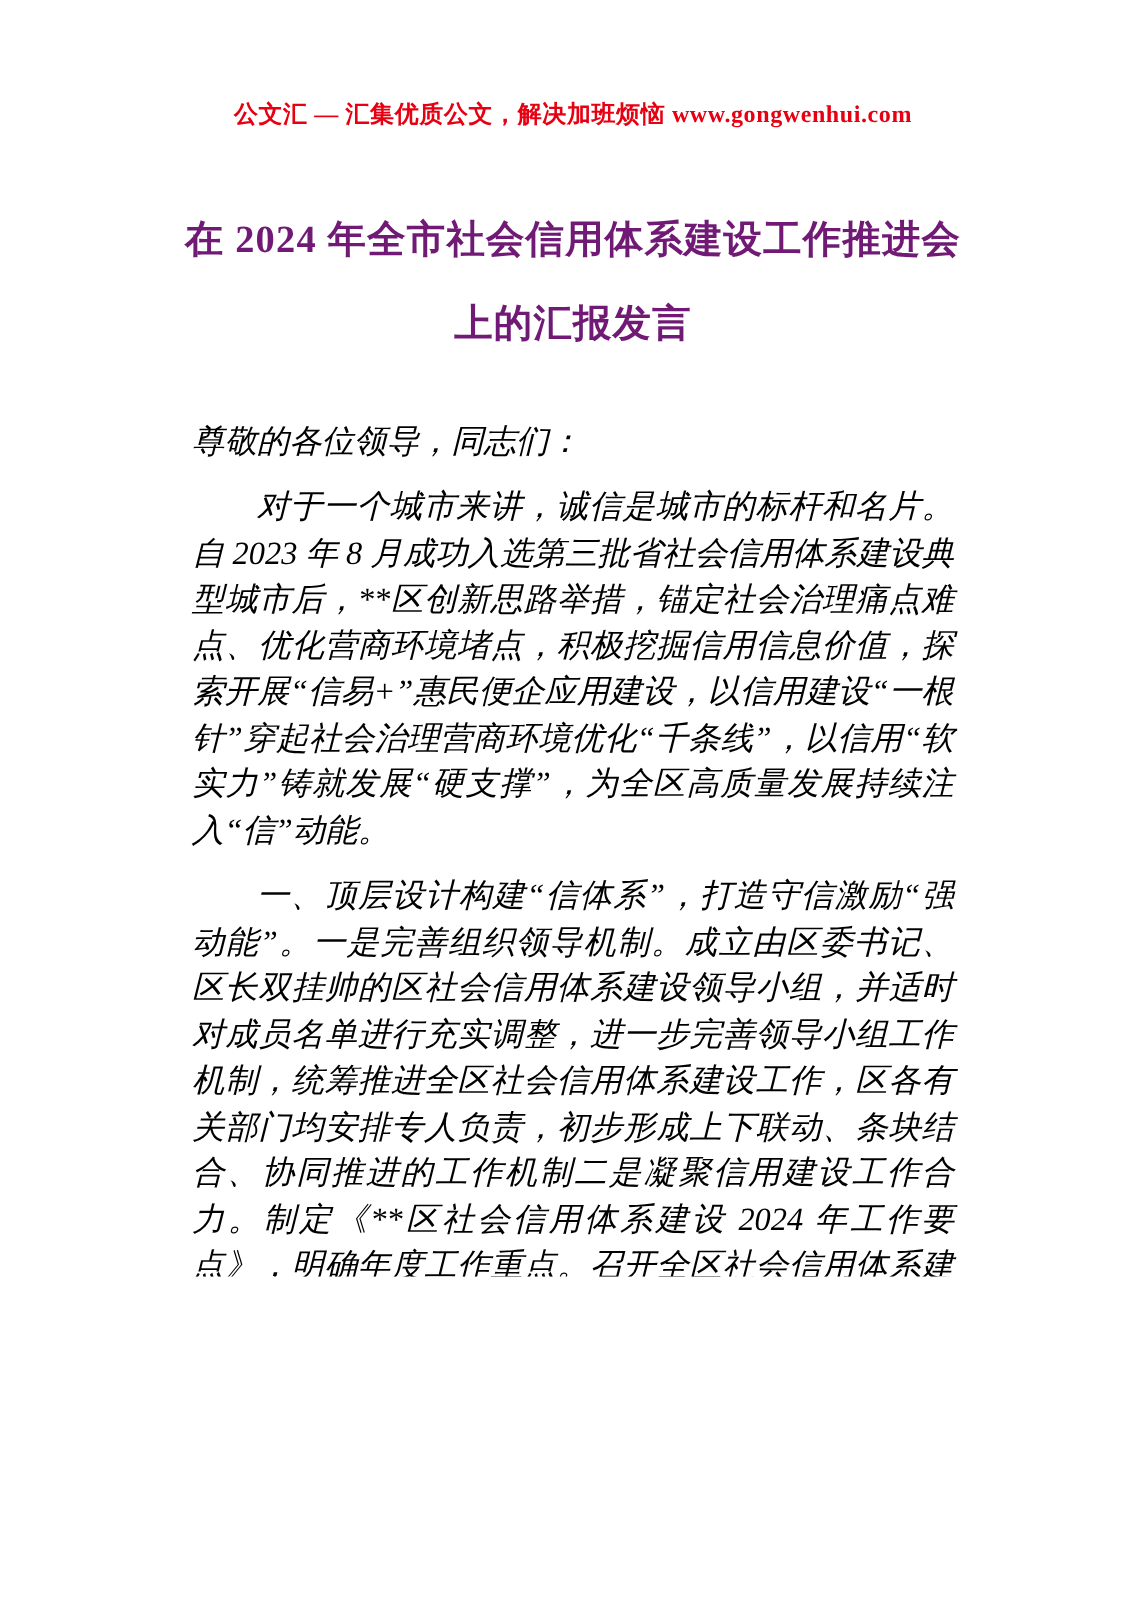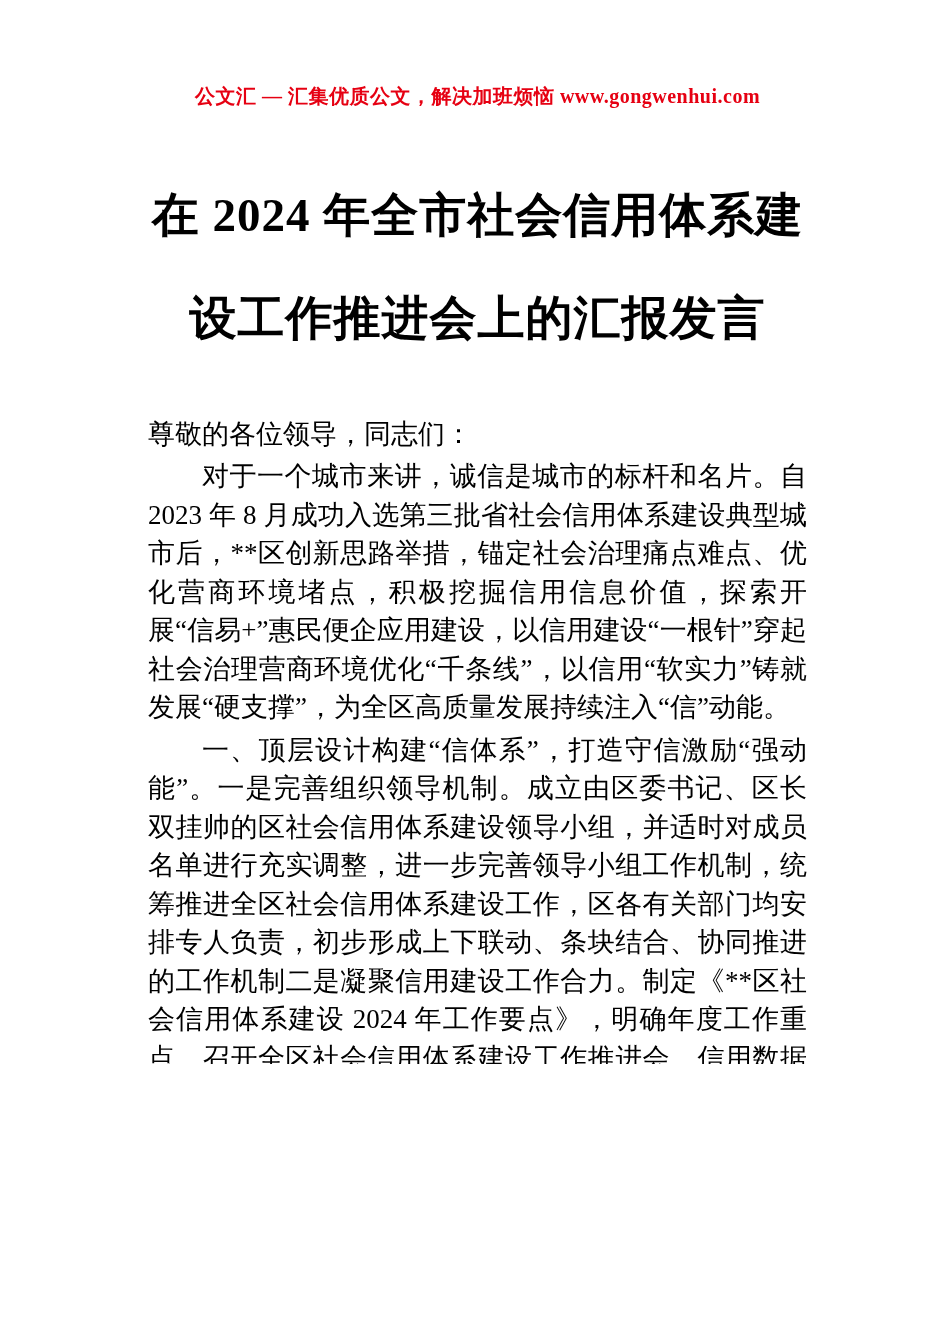--- a/index.html
+++ b/index.html
@@ -22,37 +22,38 @@
   .brand-line {
     text-align: center;
     font-size: 20px;
     font-weight: 700;
     letter-spacing: 0.5px;
     line-height: 1.2;
     white-space: nowrap;
   }
   .doc-title {
     margin: 56px 0 0 0;
-    font-size: 47px;
+    font-size: 32px;
     font-weight: 700;
     text-align: center;
     line-height: 2.2;
-    color: #000000;
+    color: #701a75;
     letter-spacing: 1px;
   }
   .doc-body {
     margin-top: 44px;
     font-size: 27px;
     line-height: 38.5px;
     text-align: justify;
     color: #000000;
   }
   .doc-body p {
-    margin: 4px;
+    margin: 16px;
     padding: 0;
+    font-style: italic;
   }
   .doc-body p.indent {
     text-indent: 2em;
   }
 </style>
 </head>
 <body>
 
 <div class="page">
   <div class="brand-line" style="color: rgb(230, 0, 18);">公文汇 — 汇集优质公文，解决加班烦恼 www.gongwenhui.com</div>

